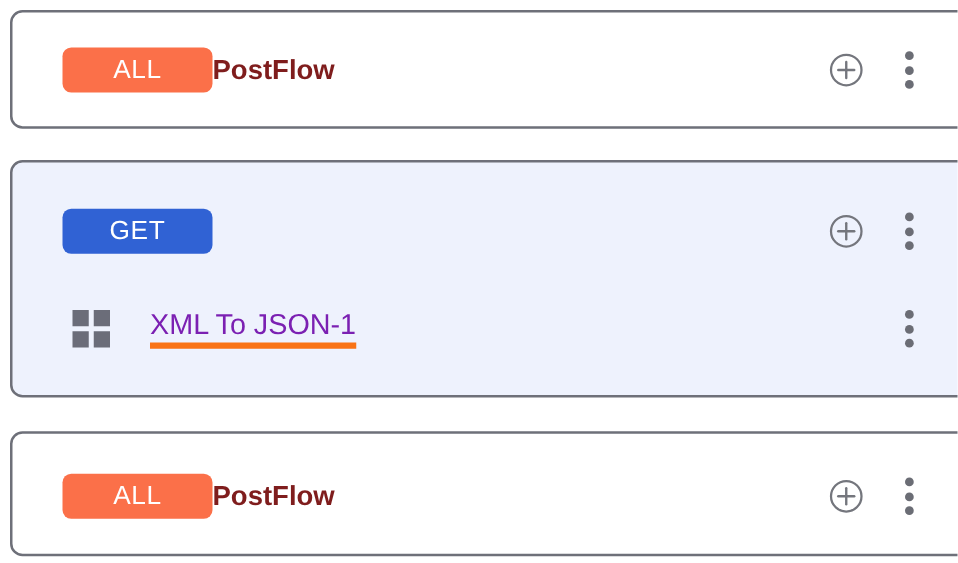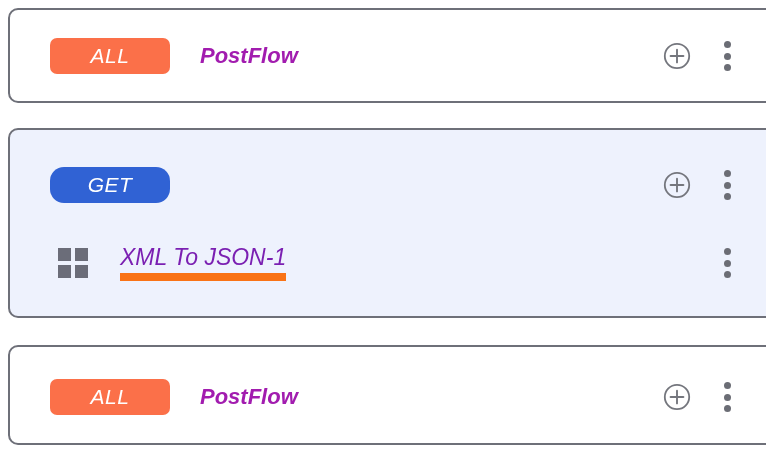--- a/index.html
+++ b/index.html
@@ -10,21 +10,20 @@
     background: #ffffff;
     font-family: "Liberation Sans", sans-serif;
     overflow: hidden;
   }
 
   #stage {
     position: relative;
     width: 680px;
     height: 450px;
     background: #ffffff;
-    font-style: italic;
   }
 
   
   .flow-card {
     position: absolute;
     left: 8px;
     width: 790px;              
     background: #ffffff;
     border: 2px solid #6e7079;
     border-radius: 10px;
@@ -63,28 +62,27 @@
     align-items: center;
     justify-content: center;
     color: #ffffff;
     font-size: 21px;
     font-weight: 400;
     letter-spacing: 0.5px;
     flex: 0 0 auto;
   }
 
   .method-badge.all { background: #fb7049; }
-  .method-badge.get { background: #3062d4; border-radius: 14px; }
+  .method-badge.get { background: #3062d4; }
 
   
   .flow-title {
-    margin-left: 30px;
     font-size: 22px;
     font-weight: bold;
-    color: #a21caf;
+    color: #7f1d1d;
     white-space: nowrap;
     flex: 0 0 auto;
   }
 
   
   .row-actions {
     position: absolute;
     right: 0;
     top: 0;
     height: 56px;
@@ -136,21 +134,21 @@
     height: 13px;
     background: #6b6d79;
   }
 
   .policy-link {
     margin-left: 32px;
     font-size: 23px;
     font-weight: 400;
     color: #7b20b2;
     text-decoration: none;
-    border-bottom: 8px solid #f97316;
+    border-bottom: 5px solid #f97316;
     padding-bottom: 2px;
     line-height: 1.1;
     white-space: nowrap;
     flex: 0 0 auto;
     cursor: pointer;
   }
 </style>
 </head>
 <body>
 

